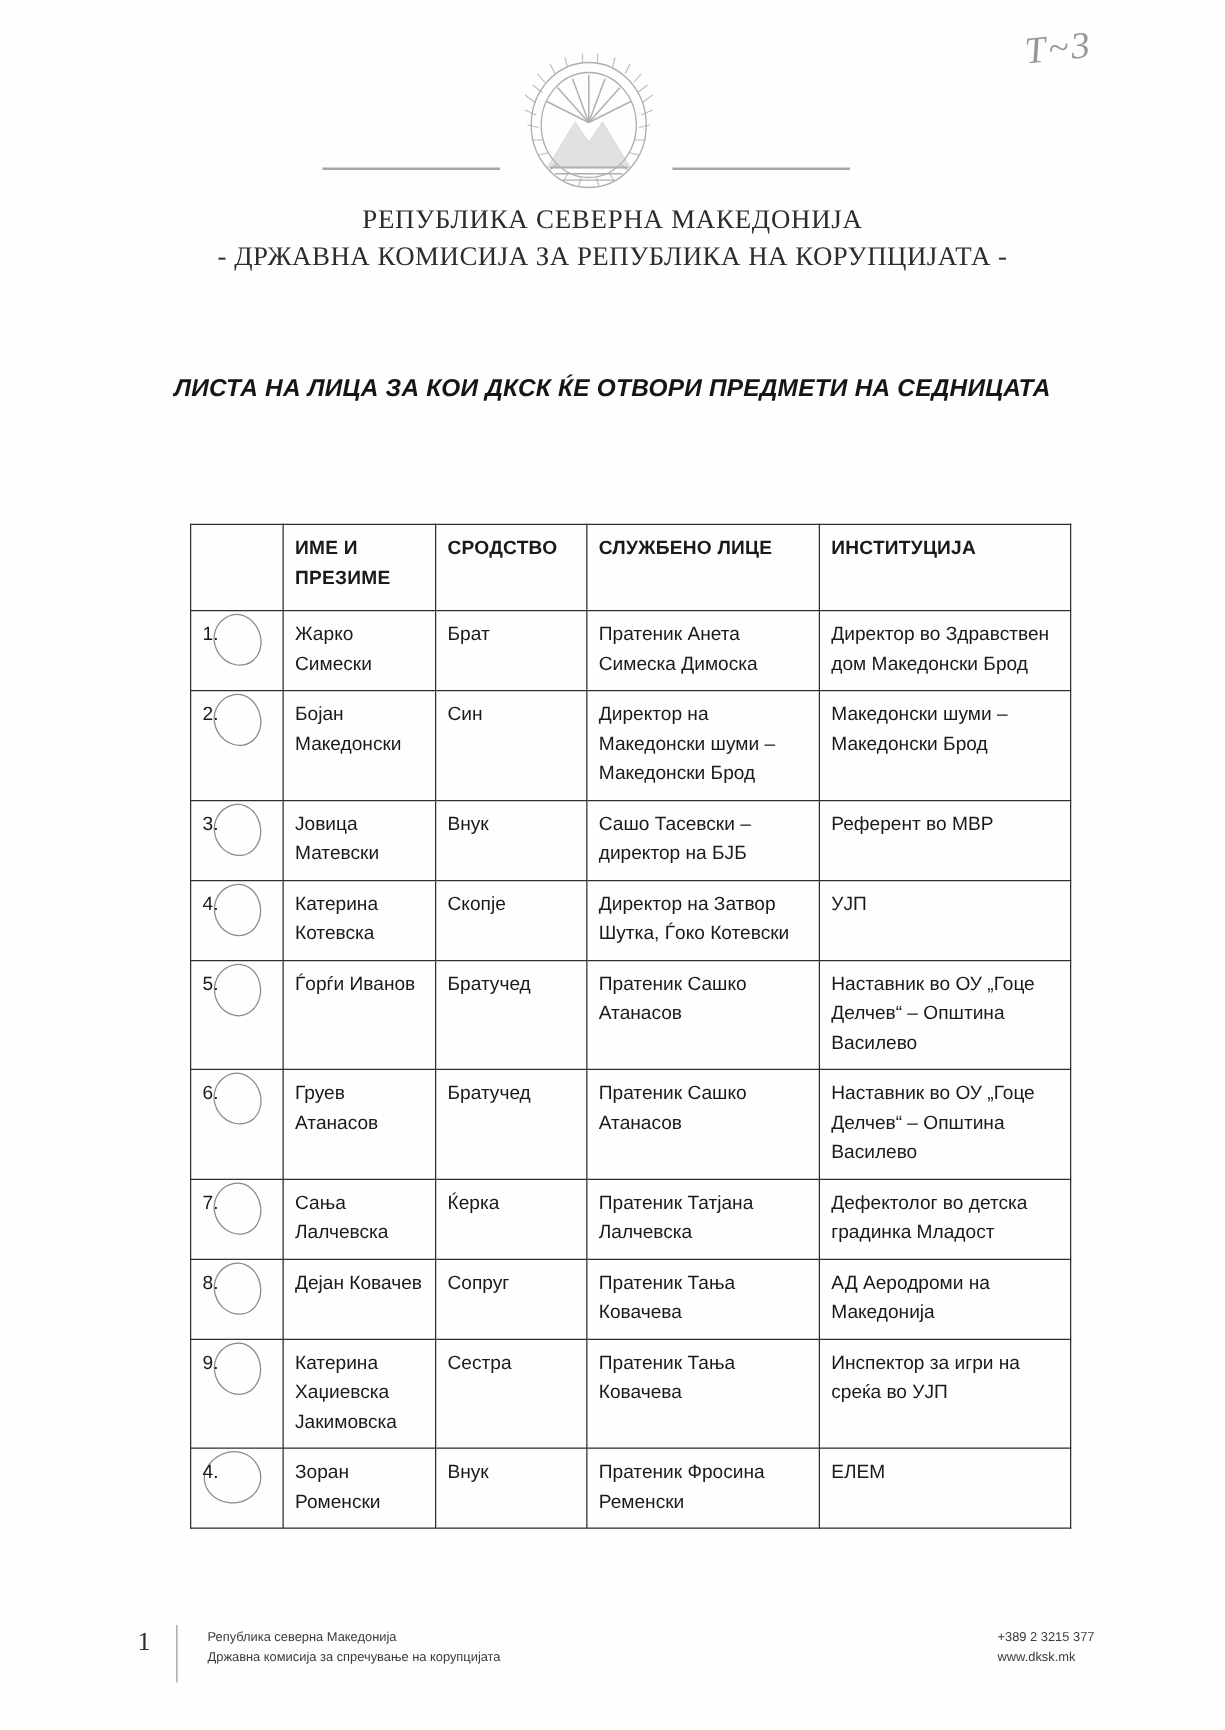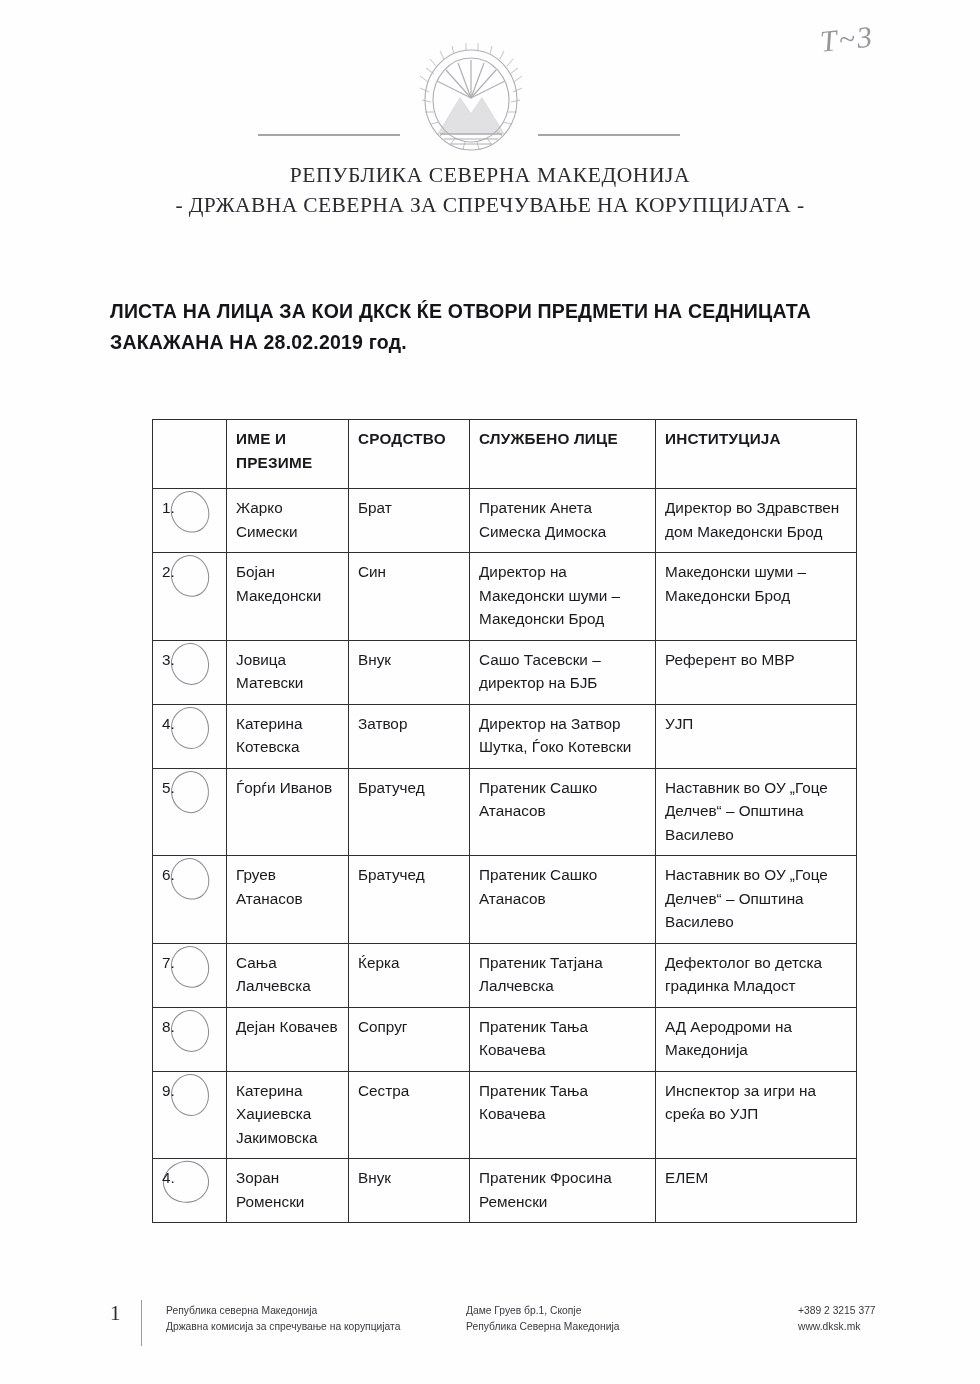--- a/index.html
+++ b/index.html
@@ -74,26 +74,27 @@
     font-size: 21.5px;
     letter-spacing: .4px;
     line-height: 30px;
   }
 
   
   .doc-title {
     position: absolute;
     left: 110px; top: 296px;
     width: 760px;
-    text-align: left;
+    text-align: center;
     font-weight: bold;
     font-size: 19.5px;
     line-height: 31px;
     letter-spacing: .2px;
     color: #151518;
+    font-style: italic;
   }
 
   
   .table-wrap {
     position: absolute;
     left: 152px;
     top: 419px;
     width: 704px;
   }
   table.persons {
@@ -207,26 +208,25 @@
 
         <path d="M32 92 L94 92" stroke-width="1.6"></path>
         <path d="M36 97 L90 97" stroke-width="1.1"></path>
         <path d="M42 102 L84 102" stroke-width="1"></path>
       </g>
     </svg>
   </div>
 
   <div class="org-header">
     <div class="org-line1">РЕПУБЛИКА СЕВЕРНА МАКЕДОНИЈА</div>
-    <div class="org-line2">- ДРЖАВНА СЕВЕРНА ЗА СПРЕЧУВАЊЕ НА КОРУПЦИЈАТА -</div>
+    <div class="org-line2">- ДРЖАВНА КОМИСИЈА ЗА РЕПУБЛИКА НА КОРУПЦИЈАТА -</div>
   </div>
 
   <div class="doc-title">
     <div>ЛИСТА НА ЛИЦА ЗА КОИ ДКСК ЌЕ ОТВОРИ ПРЕДМЕТИ НА СЕДНИЦАТА</div>
-    <div>ЗАКАЖАНА НА 28.02.2019 год.</div>
   </div>
 
   <div class="table-wrap">
     <table class="persons">
       <colgroup>
         <col class="c-num">
           <col class="c-name">
           <col class="c-rel">
           <col class="c-off">
           <col class="c-inst">
@@ -258,21 +258,21 @@
           <tr>
             <td class="num-cell"><span class="pen-circle" style="transform: rotate(-4deg); left: 18px; width: 36px;"></span><span class="num-text">3.</span></td>
             <td>Јовица Матевски</td>
             <td>Внук</td>
             <td>Сашо Тасевски – директор на БЈБ</td>
             <td>Референт во МВР</td>
           </tr>
           <tr>
             <td class="num-cell"><span class="pen-circle" style="transform: rotate(1deg); left: 18px; width: 36px;"></span><span class="num-text">4.</span></td>
             <td>Катерина Котевска</td>
-            <td>Затвор</td>
+            <td>Скопје</td>
             <td>Директор на Затвор Шутка, Ѓоко Котевски</td>
             <td>УЈП</td>
           </tr>
           <tr>
             <td class="num-cell"><span class="pen-circle" style="transform: rotate(6deg); left: 18px; width: 36px;"></span><span class="num-text">5.</span></td>
             <td>Ѓорѓи Иванов</td>
             <td>Братучед</td>
             <td>Пратеник Сашко Атанасов</td>
             <td>Наставник во ОУ „Гоце Делчев“ – Општина Василево</td>
           </tr>
@@ -315,23 +315,19 @@
     </table>
   </div>
 
   <div class="footer">
     <div class="page-number">1</div>
     <div class="footer-divider"></div>
     <div class="fcol fcol-1">
       <div>Република северна Македонија</div>
       <div>Државна комисија за спречување на корупцијата</div>
     </div>
-    <div class="fcol fcol-2">
-      <div>Даме Груев бр.1, Скопје</div>
-      <div>Република Северна Македонија</div>
-    </div>
     <div class="fcol fcol-3">
       <div>+389 2 3215 377</div>
       <div>www.dksk.mk</div>
     </div>
   </div>
 
 </div>
 
 </body></html>

